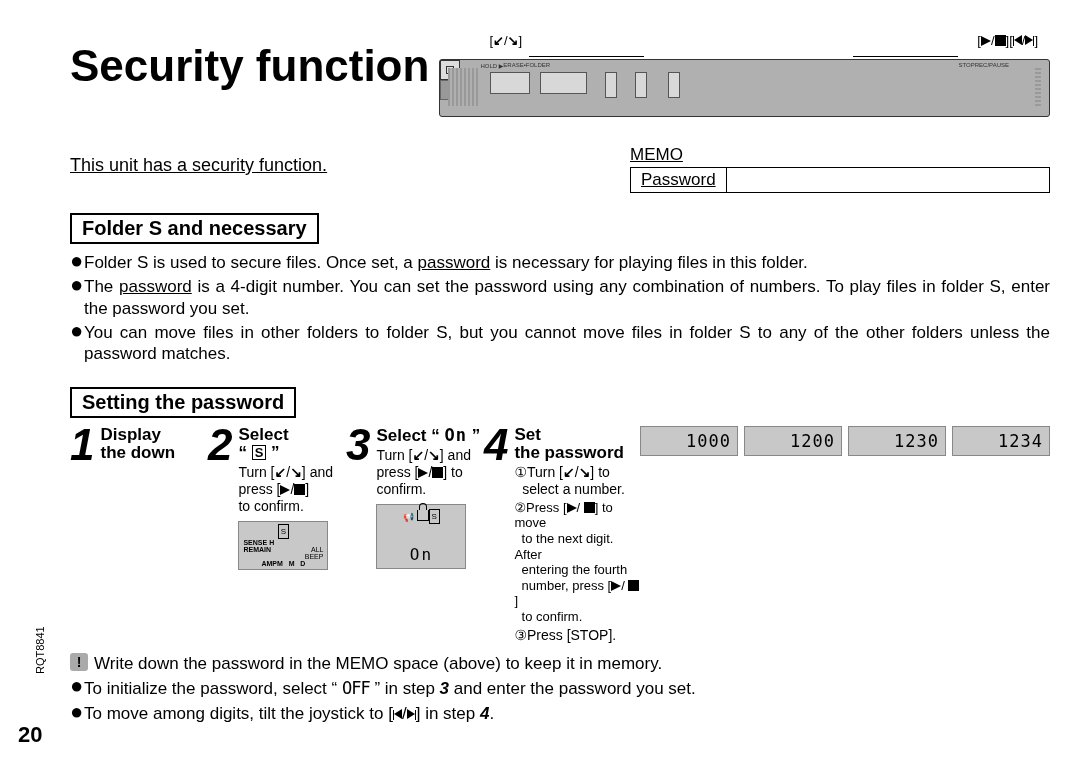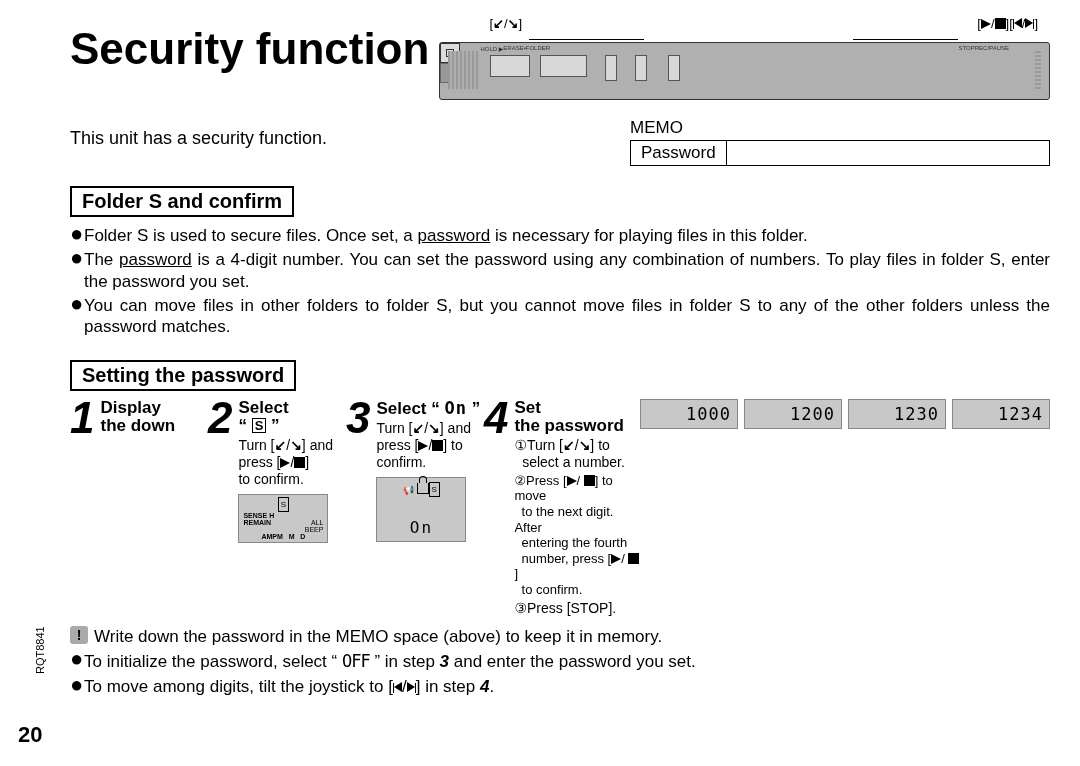--- a/index.html
+++ b/index.html
@@ -1,16 +1,16 @@
 <!DOCTYPE html>
 <html><head>
 <meta charset="utf-8">
 <style>
   html,body{margin:0;padding:0;background:#fff;font-family:Arial,Helvetica,sans-serif;color:#000;}
-  .page{width:1080px;height:766px;position:relative;box-sizing:border-box;padding:24px 30px 0 70px;border-radius:9px;}
+  .page{width:1080px;height:766px;position:relative;box-sizing:border-box;padding:41px 30px 0 70px;border-radius:9px;}
   .title-row{display:flex;align-items:flex-start;}
   .title{font-size:44px;font-weight:bold;letter-spacing:0px;}
   .device-wrap{flex:1;position:relative;margin-left:10px;}
   .device-annot{position:absolute;top:-8px;left:50px;right:12px;font-size:13px;}
   .annot-left{position:absolute;left:0;}
   .annot-right{position:absolute;right:0;}
   .annot-line{border-top:1px solid #000;position:absolute;top:23px;height:1px;}
   .device{margin-top:18px;height:56px;background:#b0b0b0;border:1px solid #333;border-radius:3px;position:relative;}
   .device-btn{position:absolute;top:12px;background:#d8d8d8;border:1px solid #555;}
   .btn-labels{position:absolute;top:2px;font-size:6px;color:#333;left:0;right:0;display:flex;justify-content:space-around;padding:0 40px;}
@@ -18,21 +18,21 @@
   .btn2{left:100px;width:45px;height:20px;}
   .btn3{left:165px;width:10px;height:24px;}
   .btn4{left:195px;width:10px;height:24px;}
   .btn5{left:228px;width:10px;height:24px;}
   .btn-stop{right:40px;top:14px;width:18px;height:18px;border:1px solid #333;background:#ddd;display:flex;align-items:center;justify-content:center;}
   .btn-stop:after{content:"";width:6px;height:6px;border:1px solid #333;}
   .btn-rec{right:15px;top:14px;width:18px;height:18px;background:#999;border:1px solid #666;}
   .device-grip{position:absolute;left:8px;top:8px;width:30px;height:38px;background:repeating-linear-gradient(90deg,#999,#999 2px,#b0b0b0 2px,#b0b0b0 4px);}
   .device-grip2{position:absolute;right:8px;top:8px;width:6px;height:38px;background:repeating-linear-gradient(0deg,#999,#999 2px,#b0b0b0 2px,#b0b0b0 4px);}
 
-  .intro-row{display:flex;margin-top:18px;}
+  .intro-row{display:flex;margin-top:28px;text-decoration:underline;}
   .intro{flex:1;font-size:18px;padding-top:10px;}
   .memo-block{width:420px;margin-left:auto;}
   .memo-label{font-size:17px;}
   .memo-box{border:1px solid #000;display:flex;margin-top:2px;}
   .memo-head{padding:2px 10px;font-size:17px;border-right:1px solid #000;}
   .memo-fill{flex:1;}
 
   .section-box{display:inline-block;border:2px solid #000;font-weight:bold;font-size:20px;padding:2px 10px;margin-top:20px;}
   .bullets{margin:8px 0 0 0;}
   .bullet{display:flex;font-size:17px;line-height:1.25;margin-bottom:3px;text-align:justify;}
@@ -111,21 +111,21 @@
     <div class="intro">This unit has a security function.</div>
     <div class="memo-block">
       <div class="memo-label">MEMO</div>
       <div class="memo-box">
         <div class="memo-head">Password</div>
         <div class="memo-fill"></div>
       </div>
     </div>
   </div>
 
-  <div class="section-box">Folder S and confirm</div>
+  <div class="section-box">Folder S and necessary</div>
   <div class="bullets">
     <div class="bullet">
         <div class="bdot">●</div>
         <div class="btxt">Folder S is used to secure files. Once set, a <span class="u">password</span> is necessary for playing files in this folder.</div>
       </div>
     <div class="bullet">
         <div class="bdot">●</div>
         <div class="btxt">The <span class="u">password</span> is a 4-digit number. You can set the password using any combination of numbers. To play files in folder S, enter the password you set.</div>
       </div>
     <div class="bullet">

